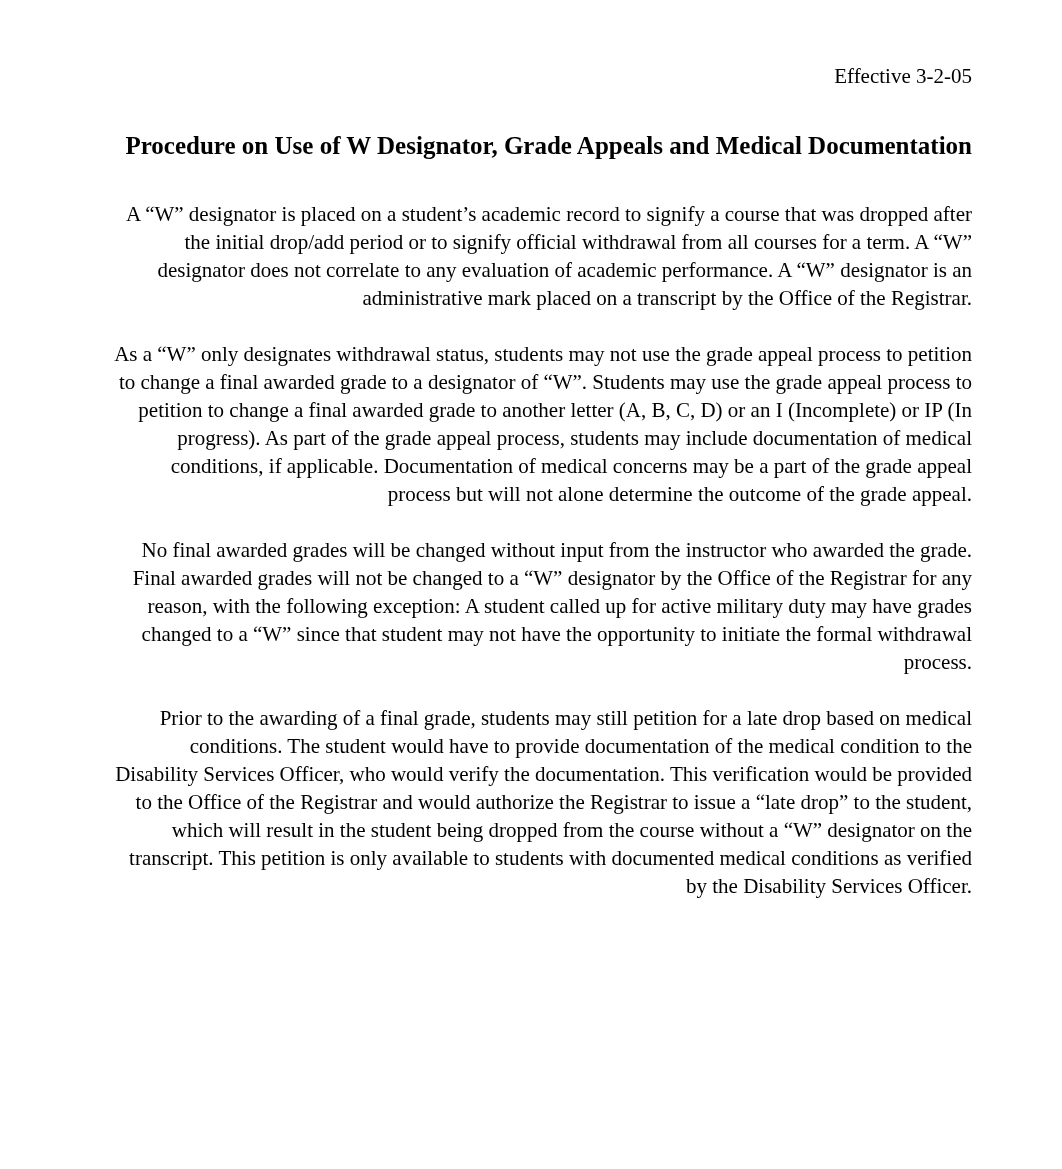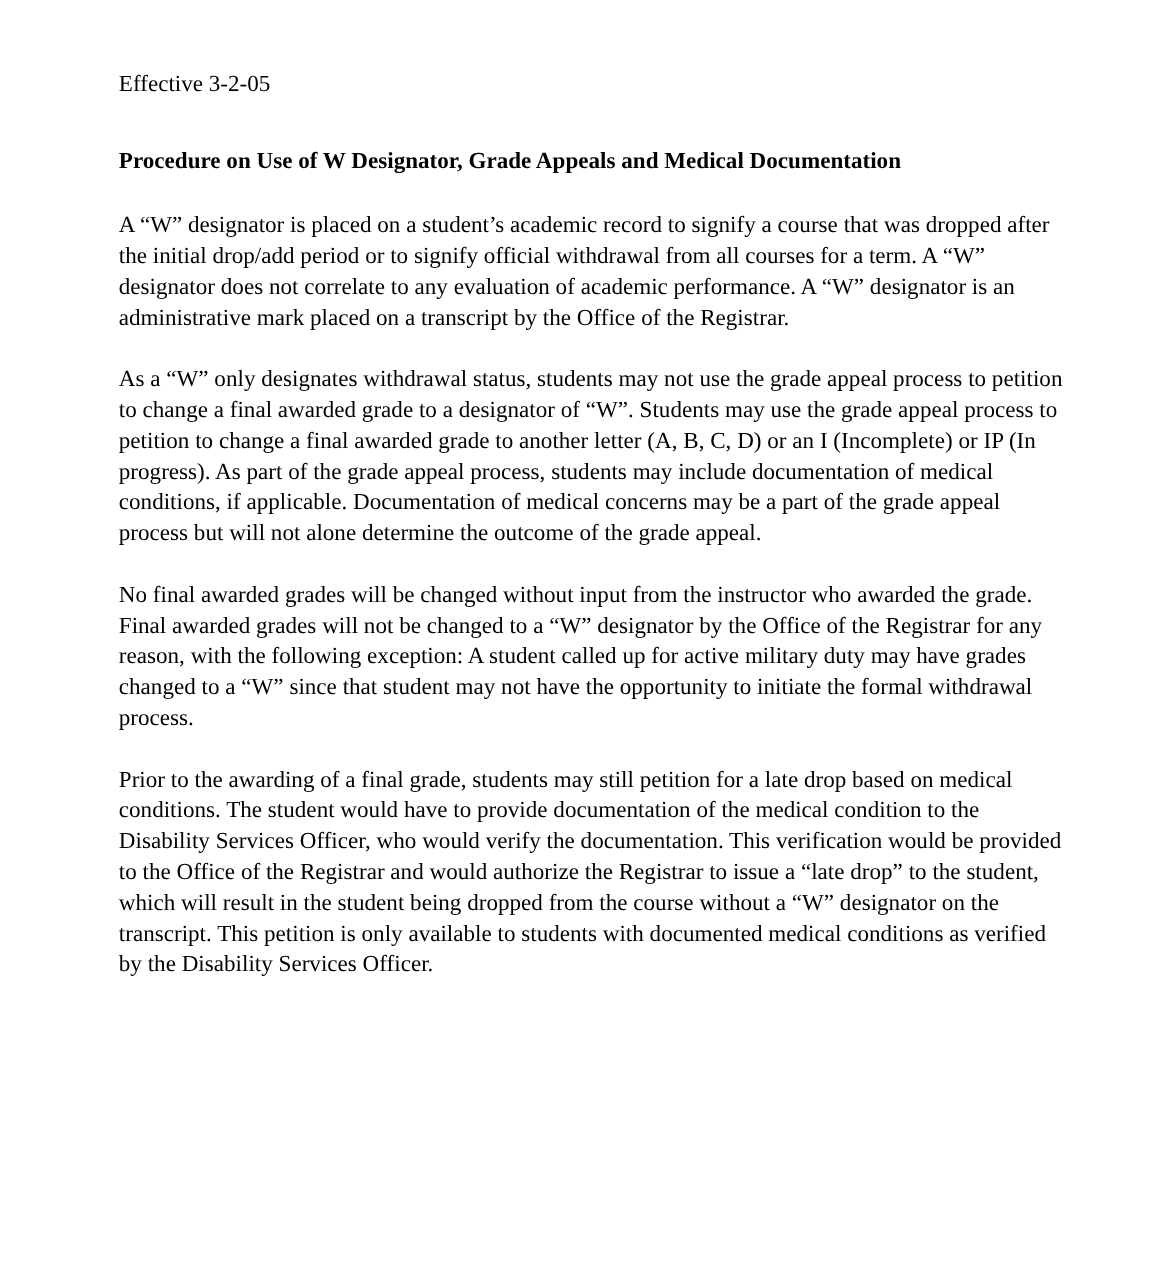--- a/index.html
+++ b/index.html
@@ -16,30 +16,30 @@
   .page {
     width: 1062px;
     height: 1169px;
     background: #ffffff;
     padding: 62px 90px 0 108px;
   }
   .textcol {
     width: 864px;
     font-size: 21px;
     line-height: 28px;
-    text-align: left;
+    text-align: right;
   }
   .effective-date {
     margin-bottom: 42px;
   }
   .doc-title {
-    font-size: 21px;
+    font-size: 25px;
     line-height: 28px;
     font-weight: bold;
-    margin-bottom: 30px;
+    margin-bottom: 40px;
   }
   .para {
     margin-bottom: 28px;
   }
   .underline {
   }
 </style>
 </head>
 <body>
 

